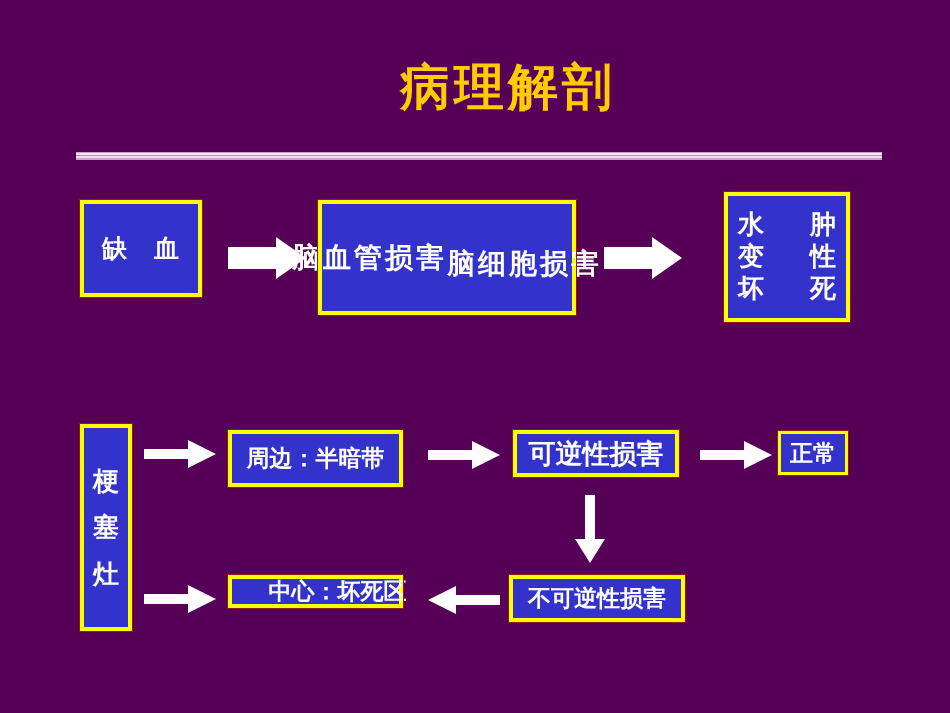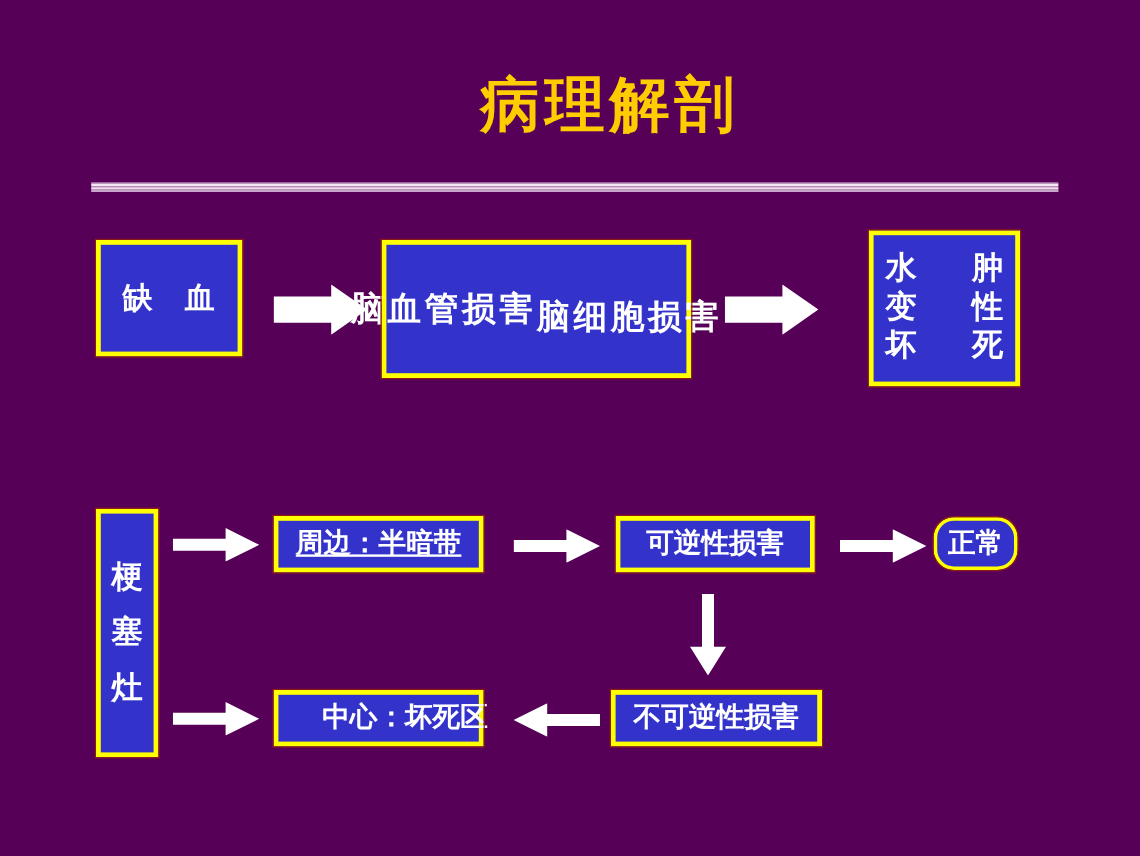--- a/index.html
+++ b/index.html
@@ -107,42 +107,40 @@
   
   #box-infarct {
     left: 80px; top: 424px; width: 52px; height: 207px;
     font-size: 26px;
     flex-direction: column;
     letter-spacing: 0;
   }
   #box-infarct .line + .line { margin-top: 14px; }
 
   #box-penumbra {
-    left: 228px; top: 430px; width: 175px; height: 47px;
-    font-size: 23px;
-    text-decoration: underline;
+    left: 228px; top: 430px; width: 175px; height: 57px;
+    font-size: 23px;
   }
   #box-necrosis {
-    left: 228px; top: 575px; width: 175px; height: 47px;
+    left: 228px; top: 575px; width: 175px; height: 33px;
     font-size: 23px;
     padding-left: 44px;
   }
   #box-reversible {
     left: 513px; top: 430px; width: 166px; height: 47px;
-    font-size: 23px;
+    font-size: 27px;
   }
   #box-irreversible {
     left: 509px; top: 575px; width: 176px; height: 47px;
     font-size: 23px;
   }
   #box-normal {
     left: 778px; top: 431px; width: 70px; height: 44px;
     font-size: 23px;
     border-width: 3px;
-    border-radius: 17px;
   }
 
   
   .arrow { position: absolute; }
   .arrow svg { display: block; }
 
   #arrow-1 { left: 228px; top: 237px; }
   #arrow-2 { left: 604px; top: 237px; }
   #arrow-3 { left: 144px; top: 440px; }
   #arrow-4 { left: 144px; top: 585px; }

